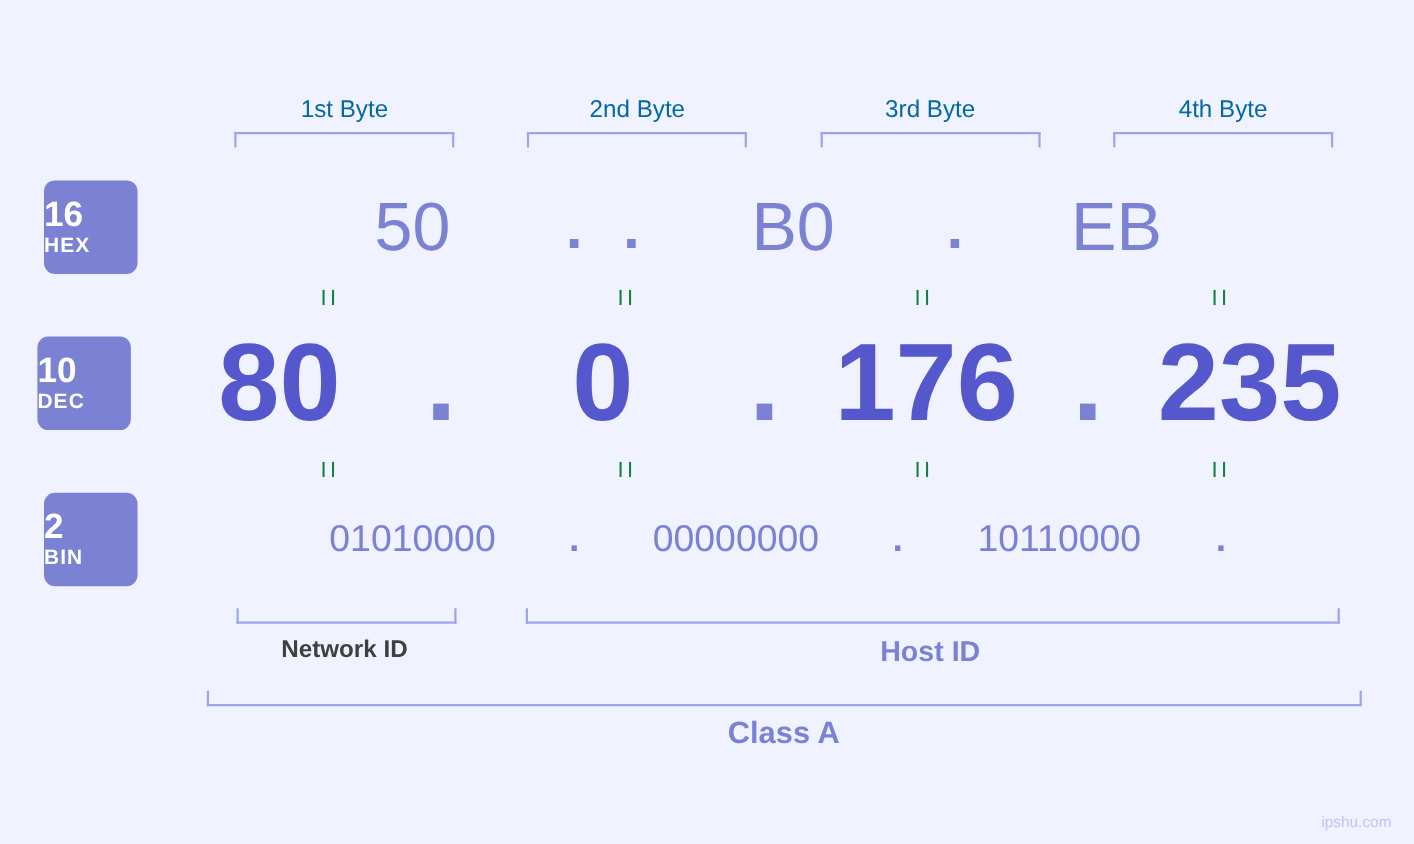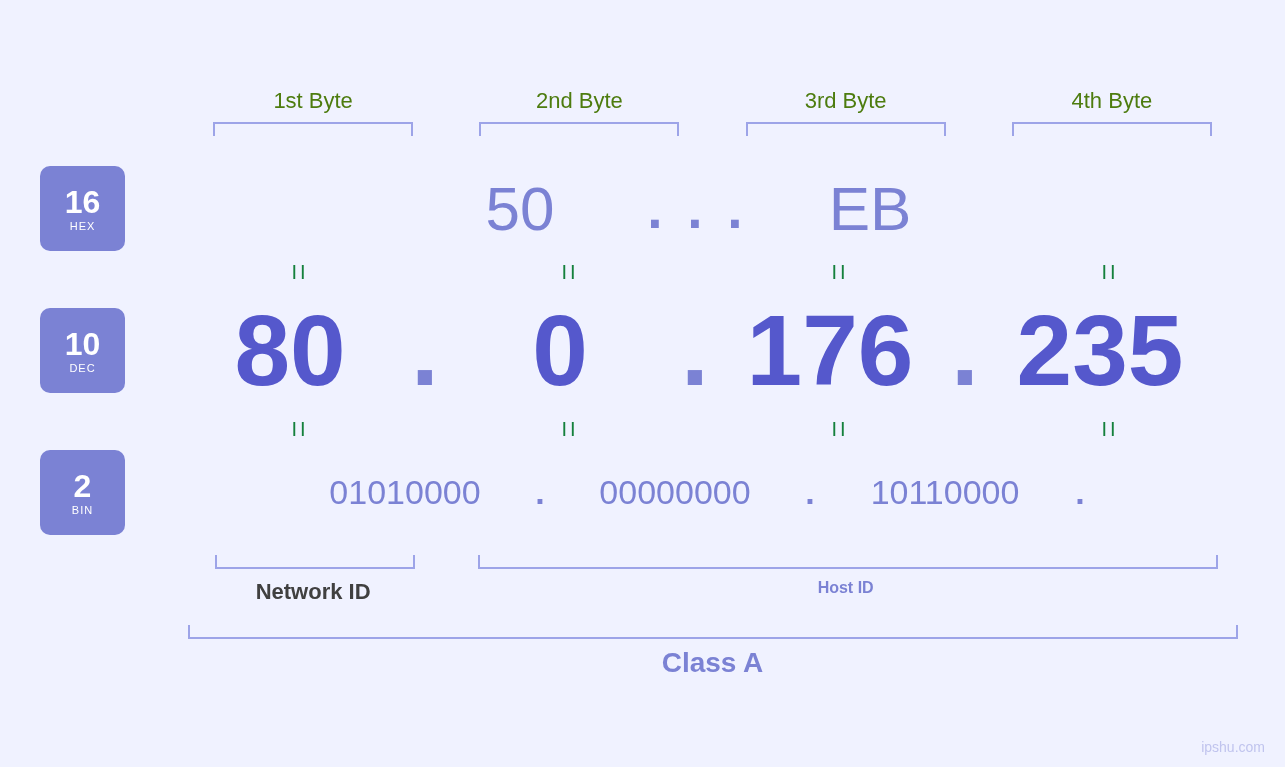--- a/index.html
+++ b/index.html
@@ -28,21 +28,21 @@
       display: flex;
       width: 100%;
       justify-content: center;
       margin-bottom: 8px;
       padding-left: 140px;
     }
 
     .byte-header {
       width: 270px;
       text-align: center;
-      color: #4d7c0f;
+      color: #0369a1;
       font-size: 22px;
       font-weight: 400;
     }
 
     
     .top-brackets {
       display: flex;
       width: 100%;
       justify-content: center;
       padding-left: 140px;
@@ -73,45 +73,46 @@
     }
 
     
     .base-badge {
       width: 85px;
       height: 85px;
       background: #7b82d4;
       border-radius: 10px;
       display: flex;
       flex-direction: column;
-      align-items: center;
+      align-items: flex-start;
       justify-content: center;
       color: white;
       flex-shrink: 0;
       margin-right: 20px;
     }
 
     .base-badge .base-number {
       font-size: 32px;
       font-weight: bold;
       line-height: 1.1;
     }
 
     .base-badge .base-label {
-      font-size: 11px;
-      font-weight: 400;
+      font-size: 19px;
+      font-weight: 700;
       letter-spacing: 1px;
     }
 
     
     .values-container {
       display: flex;
       align-items: center;
       flex: 1;
       justify-content: center;
+      gap: 12px;
     }
 
     .value-cell {
       width: 230px;
       text-align: center;
       color: #7b82d4;
     }
 
     .value-hex {
       font-size: 62px;
@@ -202,21 +203,21 @@
       text-align: center;
       color: #404040;
       font-size: 22px;
       font-weight: 600;
     }
 
     .label-host {
       width: 810px;
       text-align: center;
       color: #7b82d4;
-      font-size: 16px;
+      font-size: 26px;
       font-weight: 600;
     }
 
     
     .class-bar {
       width: 100%;
       display: flex;
       flex-direction: column;
       align-items: center;
       padding-left: 140px;
@@ -286,20 +287,23 @@
     <div class="base-badge">
       <span class="base-number">16</span>
       <span class="base-label">HEX</span>
     </div>
     <div class="values-container">
       <div class="value-cell">
         <span class="value-hex">50</span>
       </div>
       <div class="dot-separator dot-hex">.</div>
       <div class="dot-separator dot-hex">.</div>
+      <div class="value-cell">
+        <span class="value-hex">B0</span>
+      </div>
       <div class="dot-separator dot-hex">.</div>
       <div class="value-cell">
         <span class="value-hex">EB</span>
       </div>
     </div>
   </div>
 
   <div class="equals-row">
     <div class="equals-cell"><span class="eq">II</span></div>
     <div class="equals-cell"><span class="eq">II</span></div>

